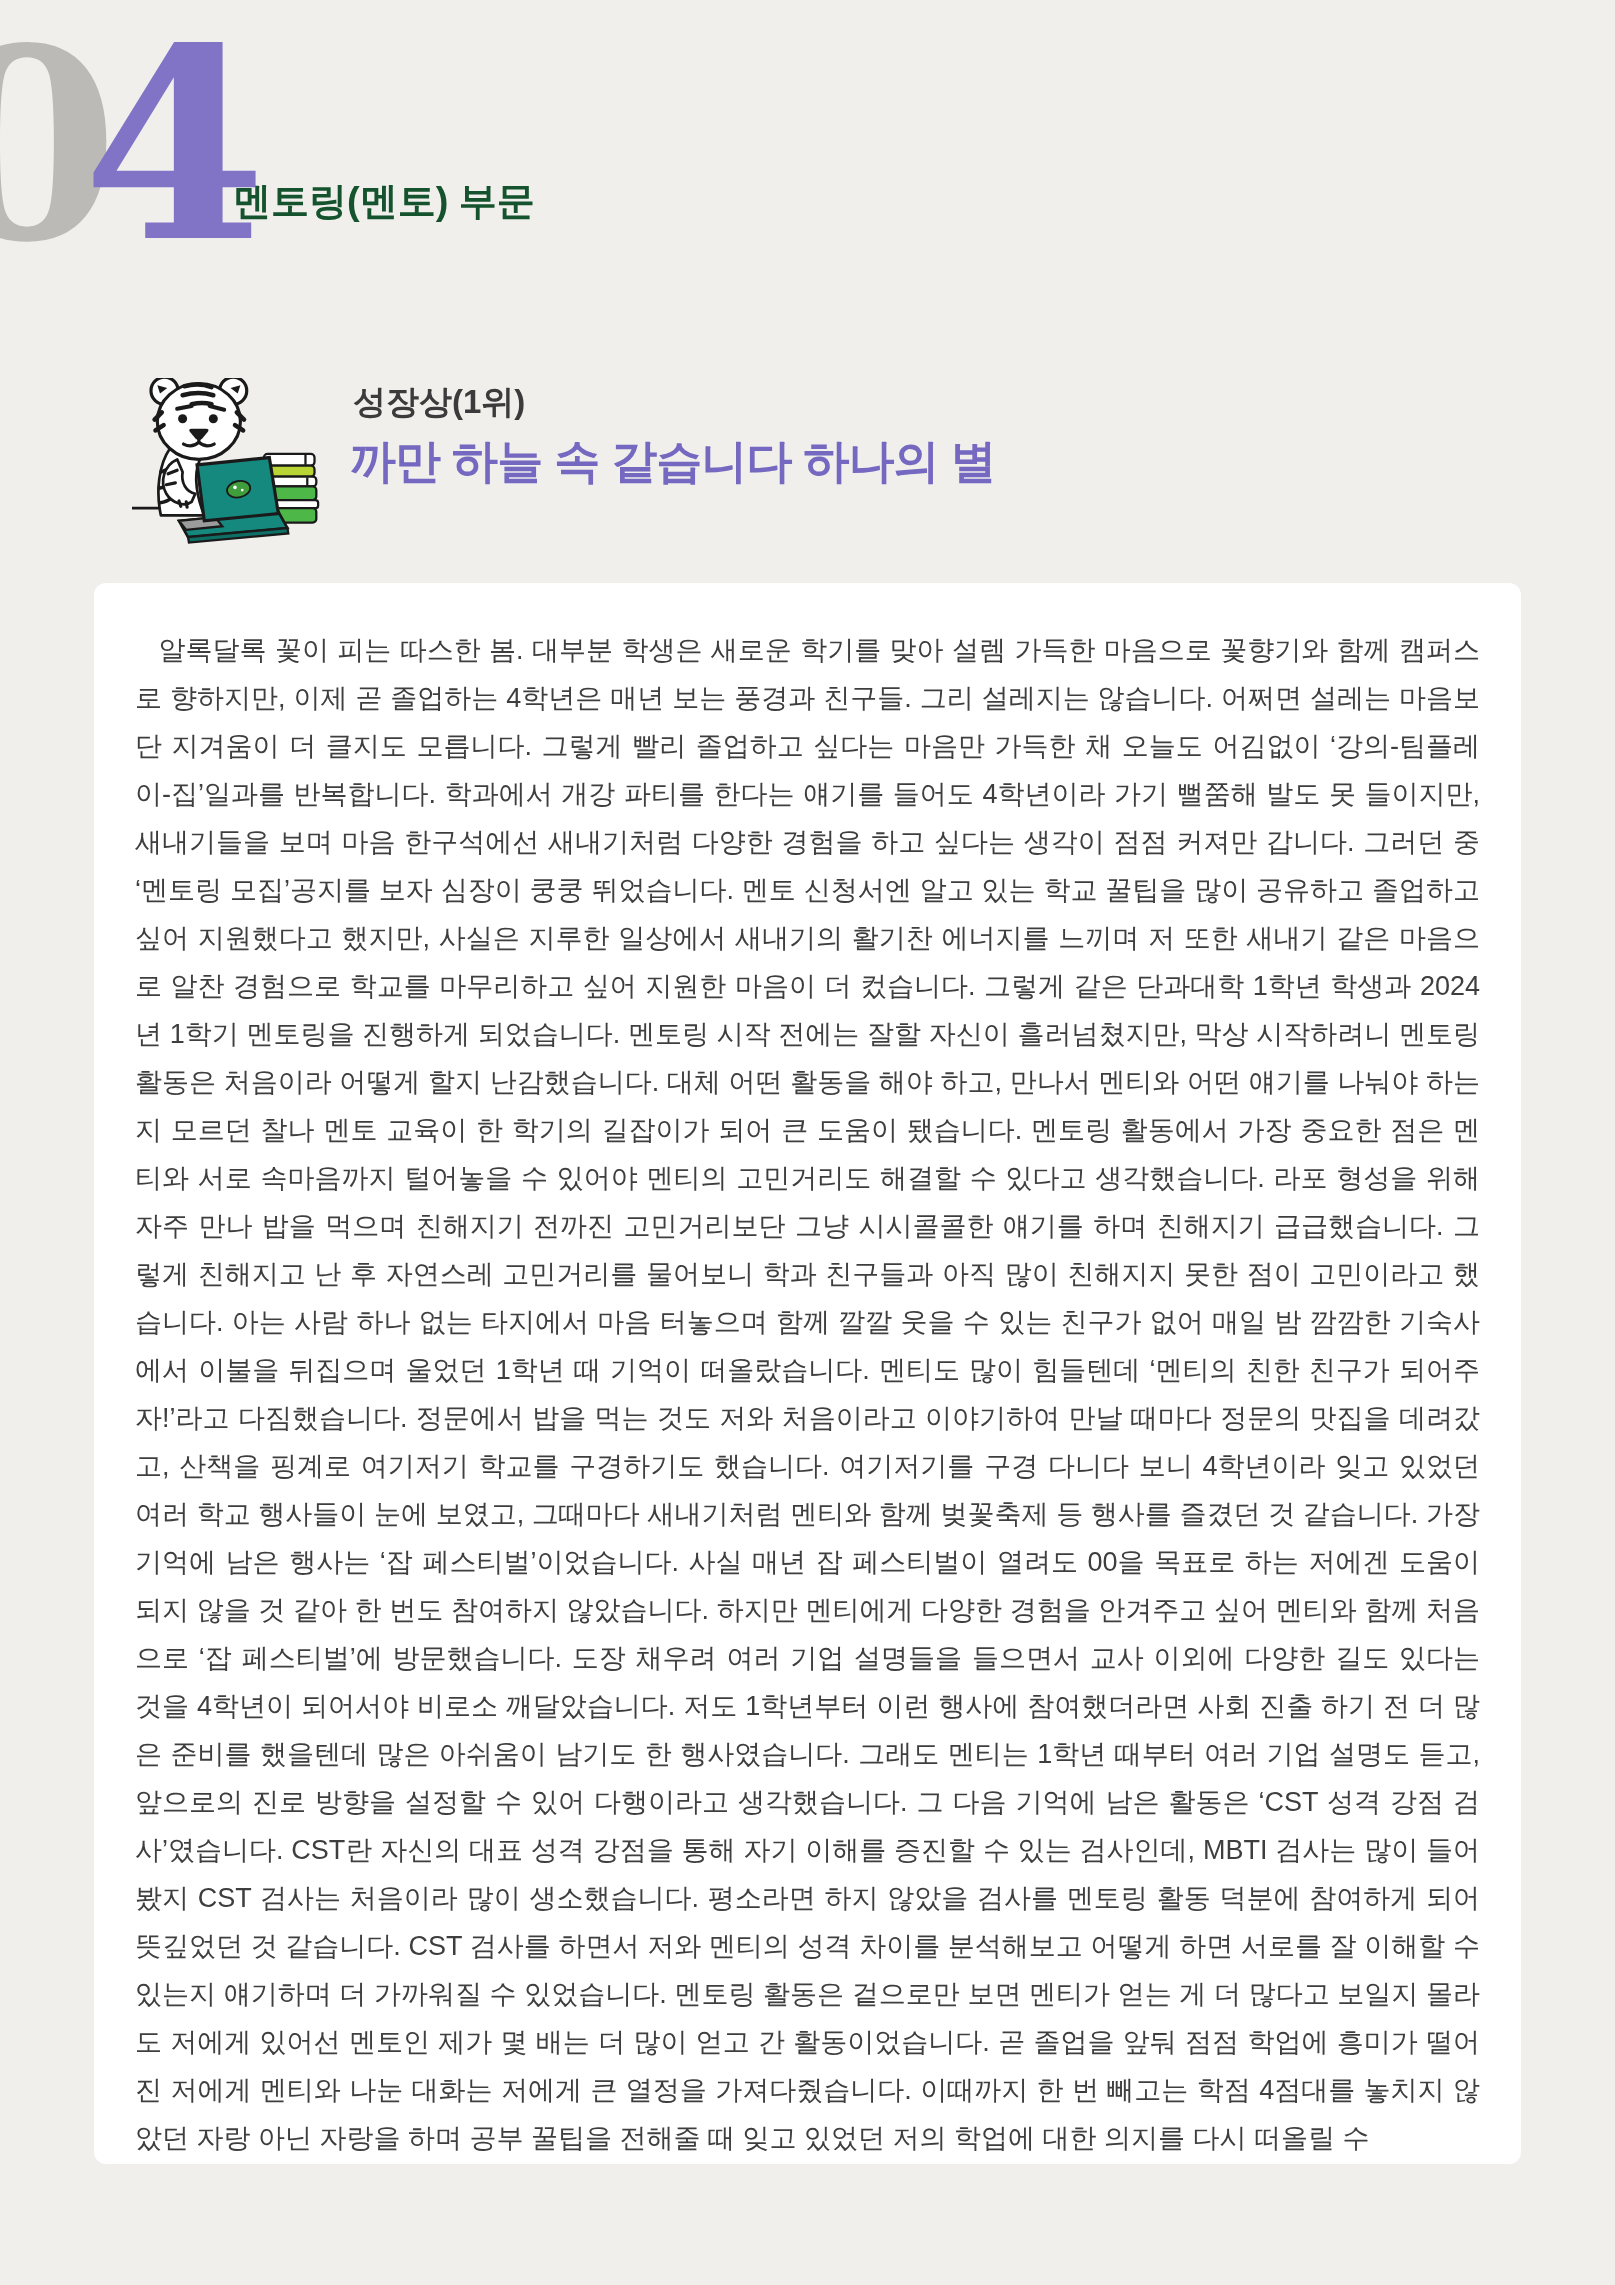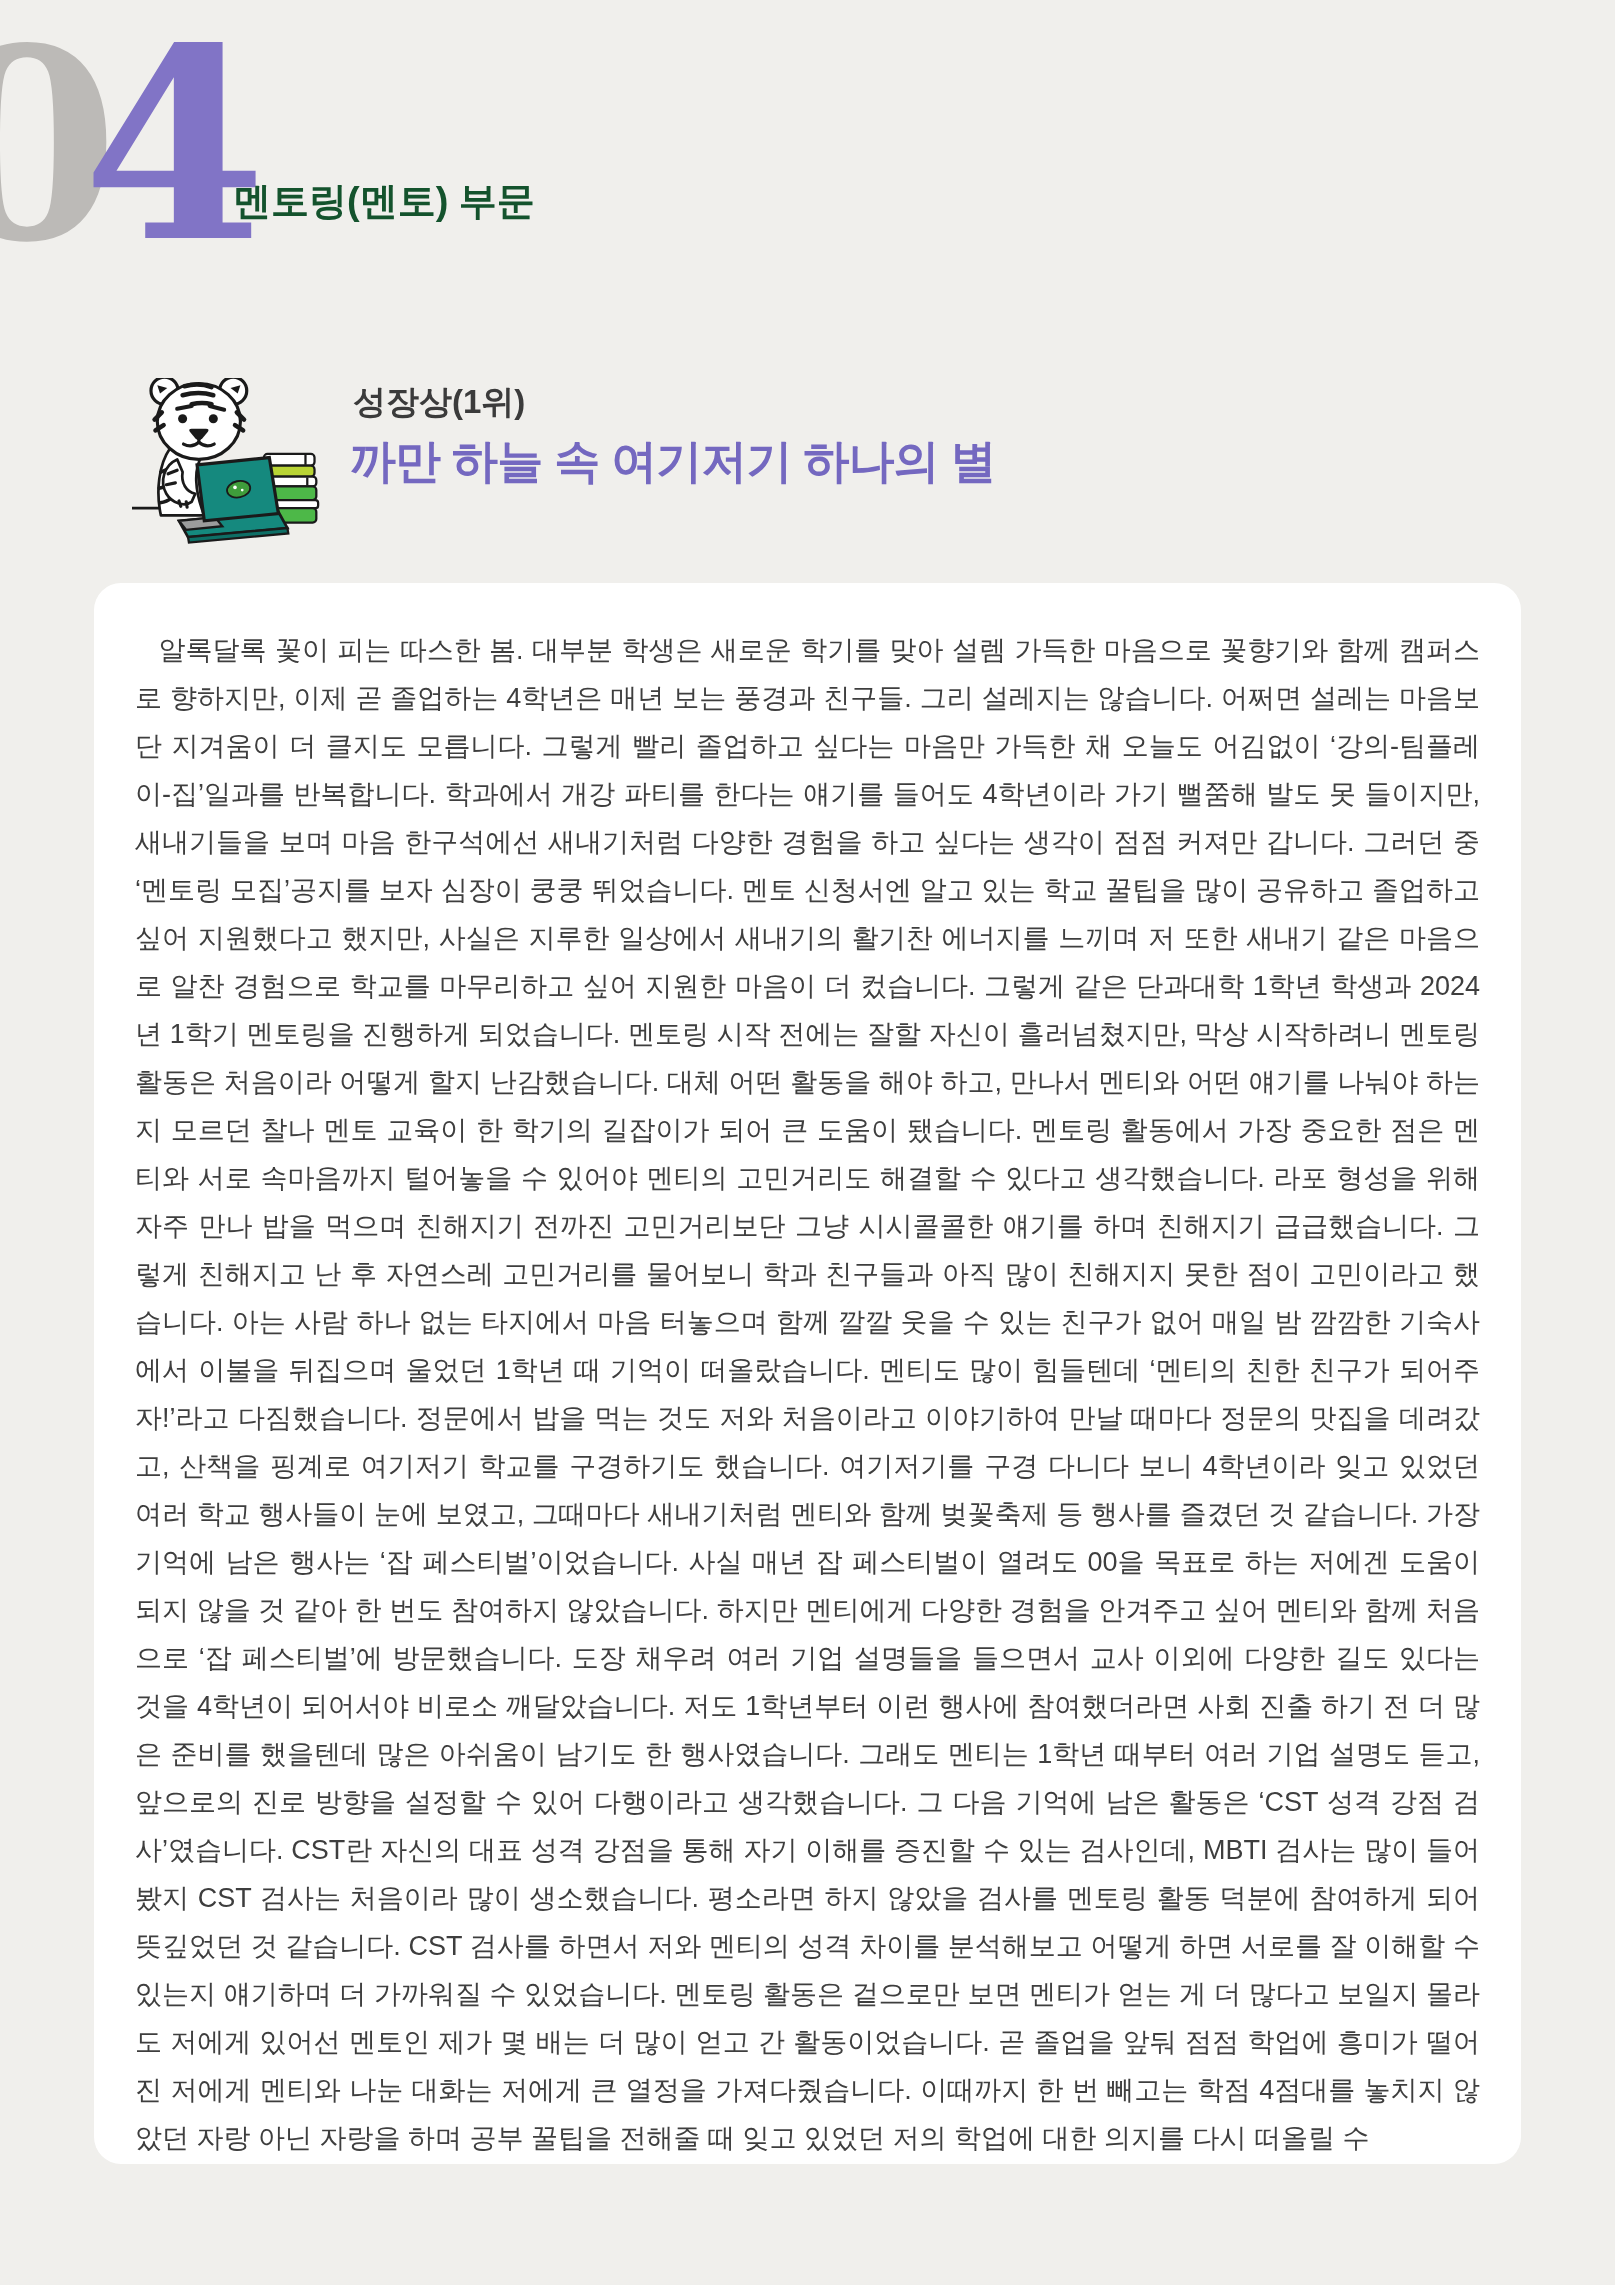--- a/index.html
+++ b/index.html
@@ -33,21 +33,21 @@
     font-size:33px;font-weight:700;color:#3b3b3b;
   }
   .essay-title{
     position:absolute;left:350px;top:431px;margin:0;
     font-size:46px;font-weight:700;color:#7468c0;letter-spacing:-0.9px;
   }
 
   .essay-card{
     position:absolute;left:94px;top:583px;
     width:1427px;height:1581px;
-    background:#ffffff;border-radius:27px;
+    background:#ffffff;border-radius:12px;
     box-sizing:border-box;padding:43px 41px;
   }
   .essay-body{
     margin:0;
     font-size:27px;line-height:48px;color:#3e3e3e;
     text-align:justify;word-break:break-all;
     text-indent:23.5px;
   }
 </style>
 </head>
@@ -126,20 +126,20 @@
       <g stroke="#1a1a1a" stroke-width="3.5" stroke-linecap="round" fill="none">
         <line x1="74" y1="67" x2="74" y2="71"></line>
         <path d="M74,71 q-8,7 -17,2"></path>
         <path d="M74,71 q8,7 17,2"></path>
       </g>
     </svg>
   </div>
 
   <div class="award-label">성장상(1위)</div>
 
-  <h1 class="essay-title">까만 하늘 속 여기저기 하나의 별</h1>
+  <h1 class="essay-title">까만 하늘 속 같습니다 하나의 별</h1>
 
   <div class="essay-card">
     <p class="essay-body">알록달록 꽃이 피는 따스한 봄. 대부분 학생은 새로운 학기를 맞아 설렘 가득한 마음으로 꽃향기와 함께 캠퍼스로 향하지만, 이제 곧 졸업하는 4학년은 매년 보는 풍경과 친구들. 그리 설레지는 않습니다. 어쩌면 설레는 마음보단 지겨움이 더 클지도 모릅니다. 그렇게 빨리 졸업하고 싶다는 마음만 가득한 채 오늘도 어김없이 ‘강의-팀플레이-집’일과를 반복합니다. 학과에서 개강 파티를 한다는 얘기를 들어도 4학년이라 가기 뻘쭘해 발도 못 들이지만, 새내기들을 보며 마음 한구석에선 새내기처럼 다양한 경험을 하고 싶다는 생각이 점점 커져만 갑니다. 그러던 중 ‘멘토링 모집’공지를 보자 심장이 쿵쿵 뛰었습니다. 멘토 신청서엔 알고 있는 학교 꿀팁을 많이 공유하고 졸업하고 싶어 지원했다고 했지만, 사실은 지루한 일상에서 새내기의 활기찬 에너지를 느끼며 저 또한 새내기 같은 마음으로 알찬 경험으로 학교를 마무리하고 싶어 지원한 마음이 더 컸습니다. 그렇게 같은 단과대학 1학년 학생과 2024년 1학기 멘토링을 진행하게 되었습니다. 멘토링 시작 전에는 잘할 자신이 흘러넘쳤지만, 막상 시작하려니 멘토링 활동은 처음이라 어떻게 할지 난감했습니다. 대체 어떤 활동을 해야 하고, 만나서 멘티와 어떤 얘기를 나눠야 하는지 모르던 찰나 멘토 교육이 한 학기의 길잡이가 되어 큰 도움이 됐습니다. 멘토링 활동에서 가장 중요한 점은 멘티와 서로 속마음까지 털어놓을 수 있어야 멘티의 고민거리도 해결할 수 있다고 생각했습니다. 라포 형성을 위해 자주 만나 밥을 먹으며 친해지기 전까진 고민거리보단 그냥 시시콜콜한 얘기를 하며 친해지기 급급했습니다. 그렇게 친해지고 난 후 자연스레 고민거리를 물어보니 학과 친구들과 아직 많이 친해지지 못한 점이 고민이라고 했습니다. 아는 사람 하나 없는 타지에서 마음 터놓으며 함께 깔깔 웃을 수 있는 친구가 없어 매일 밤 깜깜한 기숙사에서 이불을 뒤집으며 울었던 1학년 때 기억이 떠올랐습니다. 멘티도 많이 힘들텐데 ‘멘티의 친한 친구가 되어주자!’라고 다짐했습니다. 정문에서 밥을 먹는 것도 저와 처음이라고 이야기하여 만날 때마다 정문의 맛집을 데려갔고, 산책을 핑계로 여기저기 학교를 구경하기도 했습니다. 여기저기를 구경 다니다 보니 4학년이라 잊고 있었던 여러 학교 행사들이 눈에 보였고, 그때마다 새내기처럼 멘티와 함께 벚꽃축제 등 행사를 즐겼던 것 같습니다. 가장 기억에 남은 행사는 ‘잡 페스티벌’이었습니다. 사실 매년 잡 페스티벌이 열려도 00을 목표로 하는 저에겐 도움이 되지 않을 것 같아 한 번도 참여하지 않았습니다. 하지만 멘티에게 다양한 경험을 안겨주고 싶어 멘티와 함께 처음으로 ‘잡 페스티벌’에 방문했습니다. 도장 채우려 여러 기업 설명들을 들으면서 교사 이외에 다양한 길도 있다는 것을 4학년이 되어서야 비로소 깨달았습니다. 저도 1학년부터 이런 행사에 참여했더라면 사회 진출 하기 전 더 많은 준비를 했을텐데 많은 아쉬움이 남기도 한 행사였습니다. 그래도 멘티는 1학년 때부터 여러 기업 설명도 듣고, 앞으로의 진로 방향을 설정할 수 있어 다행이라고 생각했습니다. 그 다음 기억에 남은 활동은 ‘CST 성격 강점 검사’였습니다. CST란 자신의 대표 성격 강점을 통해 자기 이해를 증진할 수 있는 검사인데, MBTI 검사는 많이 들어봤지 CST 검사는 처음이라 많이 생소했습니다. 평소라면 하지 않았을 검사를 멘토링 활동 덕분에 참여하게 되어 뜻깊었던 것 같습니다. CST 검사를 하면서 저와 멘티의 성격 차이를 분석해보고 어떻게 하면 서로를 잘 이해할 수 있는지 얘기하며 더 가까워질 수 있었습니다. 멘토링 활동은 겉으로만 보면 멘티가 얻는 게 더 많다고 보일지 몰라도 저에게 있어선 멘토인 제가 몇 배는 더 많이 얻고 간 활동이었습니다. 곧 졸업을 앞둬 점점 학업에 흥미가 떨어진 저에게 멘티와 나눈 대화는 저에게 큰 열정을 가져다줬습니다. 이때까지 한 번 빼고는 학점 4점대를 놓치지 않았던 자랑 아닌 자랑을 하며 공부 꿀팁을 전해줄 때 잊고 있었던 저의 학업에 대한 의지를 다시 떠올릴 수</p>
   </div>
 
 </div>
 
 
 </body></html>

